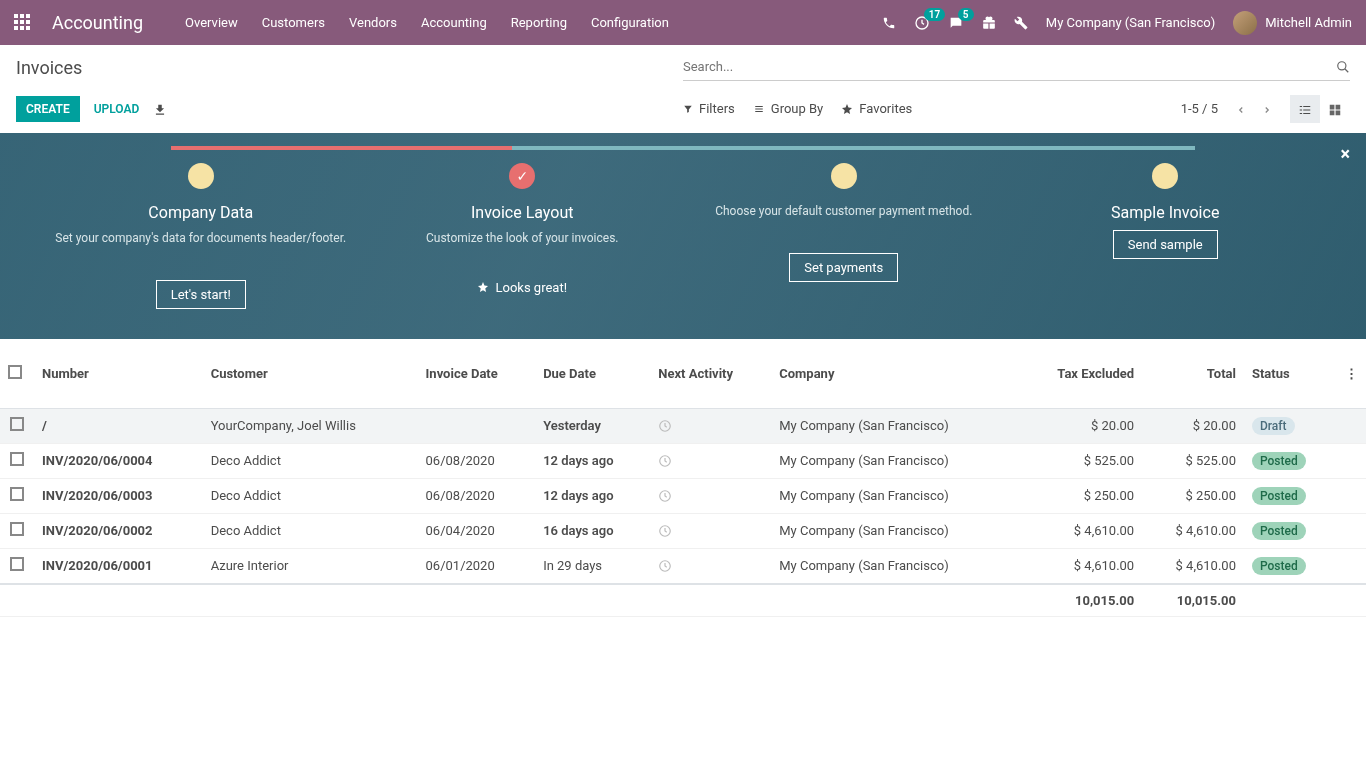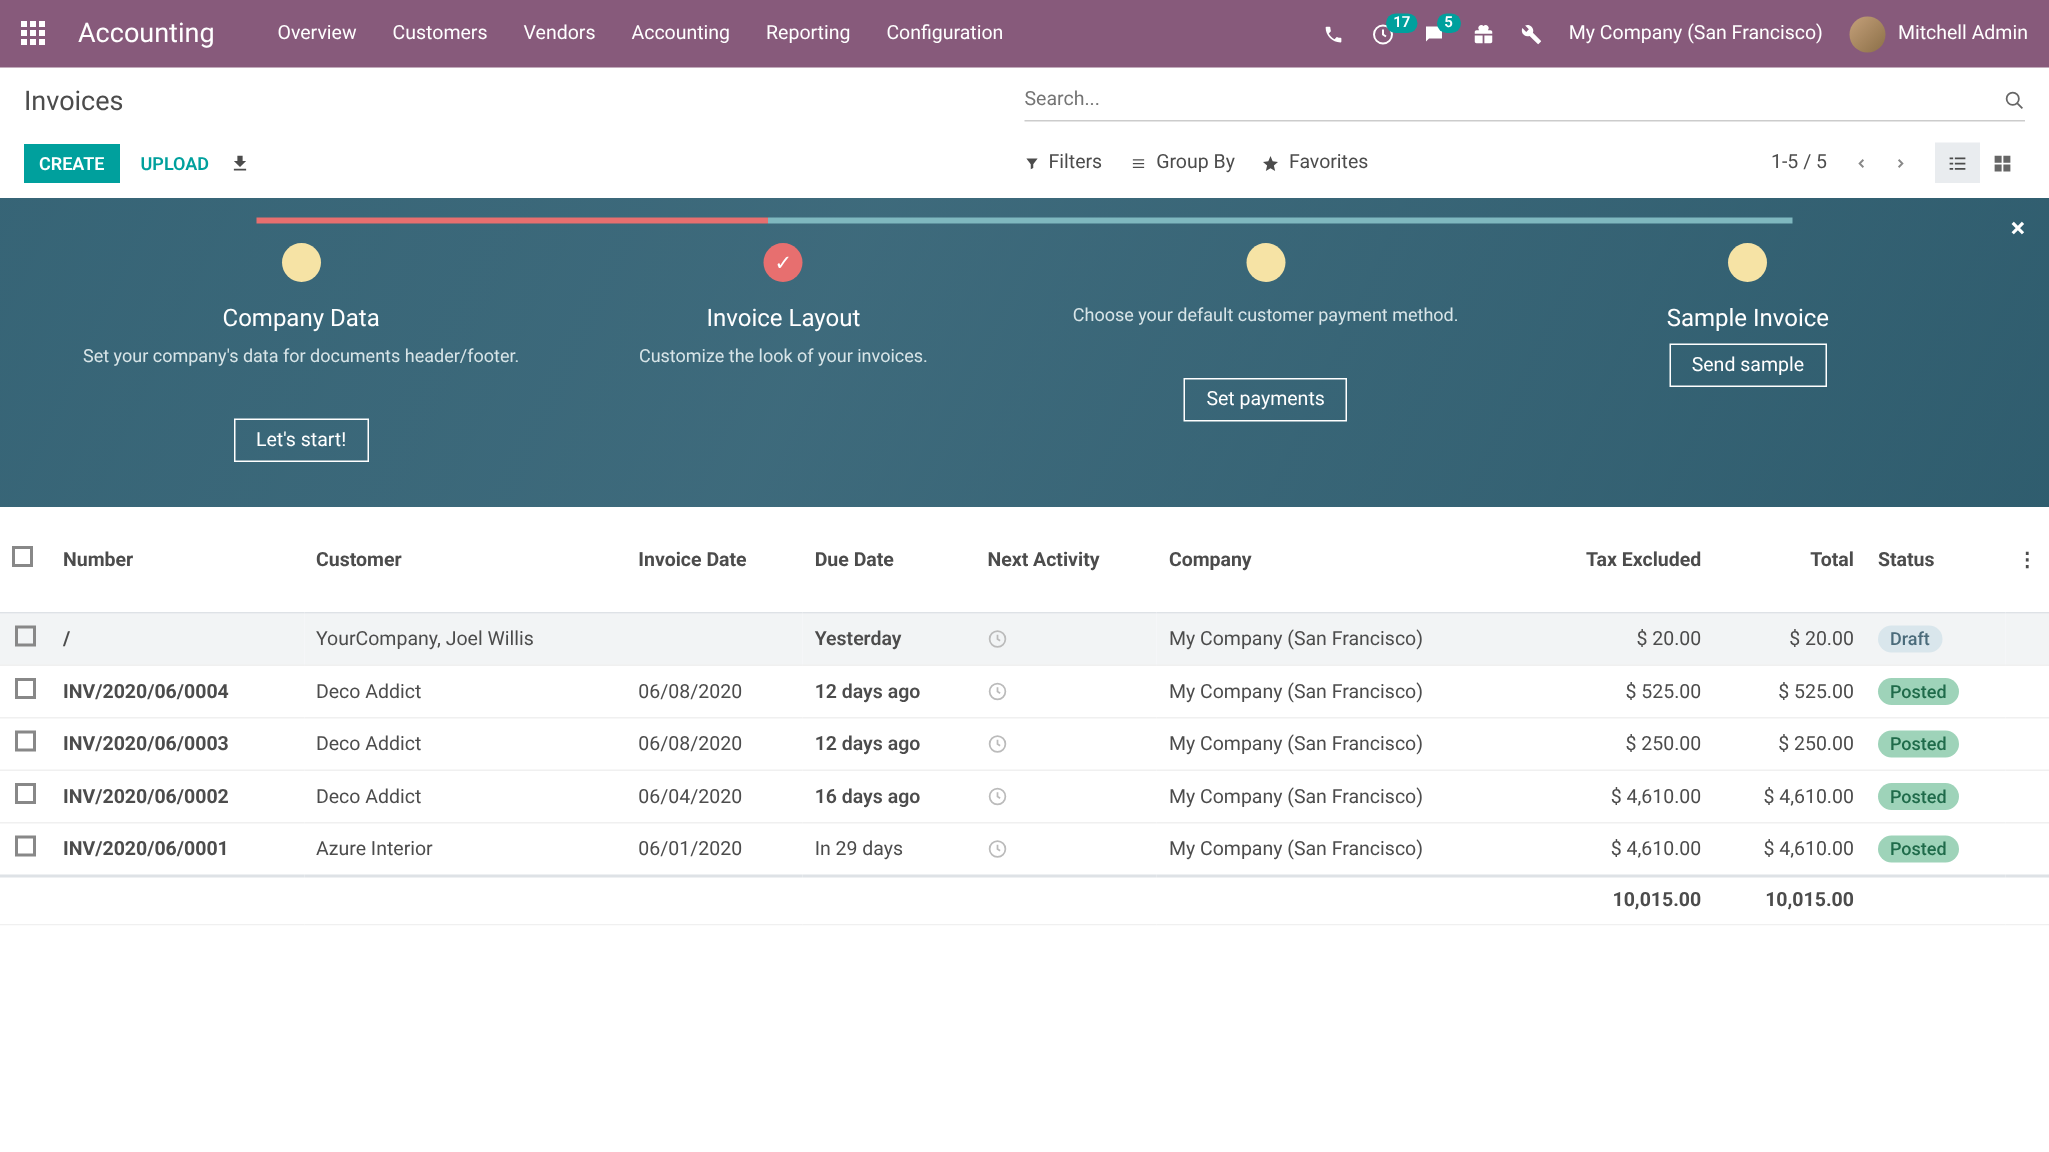--- a/index.html
+++ b/index.html
@@ -211,20 +211,26 @@
     <div class="onb-step">
       <div class="onb-dot"></div>
       <h3>Company Data</h3>
       <p>Set your company's data for documents header/footer.</p>
       <span class="onb-btn">Let's start!</span>
     </div>
     <div class="onb-step">
       <div class="onb-dot done">✓</div>
       <h3>Invoice Layout</h3>
       <p>Customize the look of your invoices.</p>
+      <span class="onb-looks">
+          <svg width="12" height="12" viewBox="0 0 24 24" fill="#fff">
+            <path d="M12 2l2.9 6.9L22 10l-5.5 4.8L18.2 22 12 18.3 5.8 22l1.7-7.2L2 10l7.1-1.1L12 2z"></path>
+          </svg>
+          <span>Looks great!</span>
+        </span>
     </div>
     <div class="onb-step">
       <div class="onb-dot"></div>
       <p>Choose your default customer payment method.</p>
       <span class="onb-btn">Set payments</span>
     </div>
     <div class="onb-step">
       <div class="onb-dot"></div>
       <h3>Sample Invoice</h3>
       <span class="onb-btn">Send sample</span>

